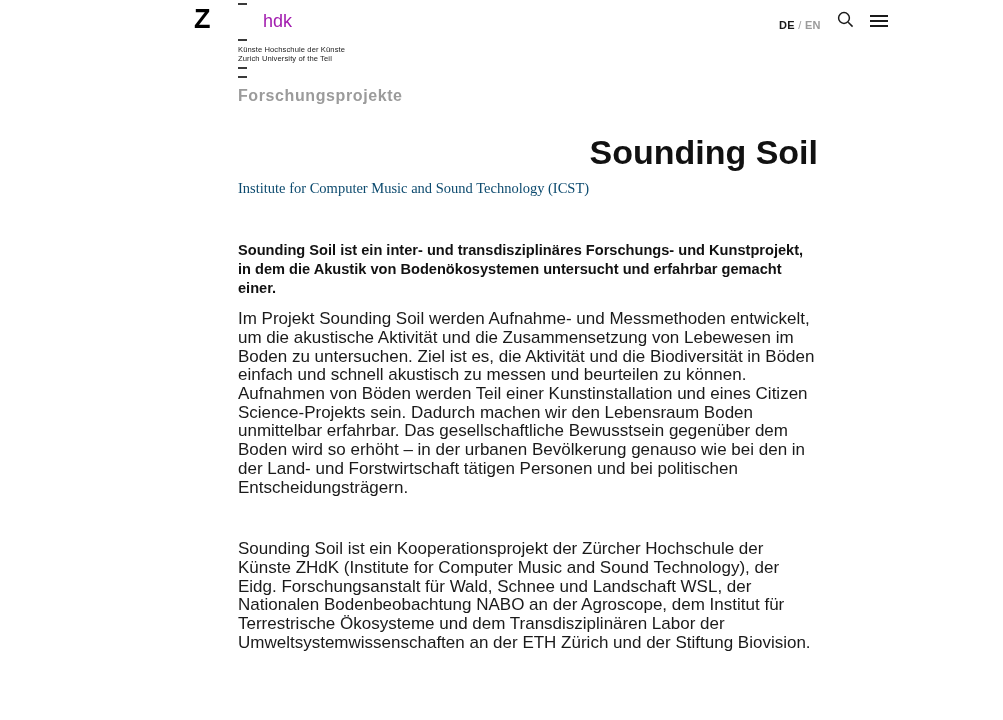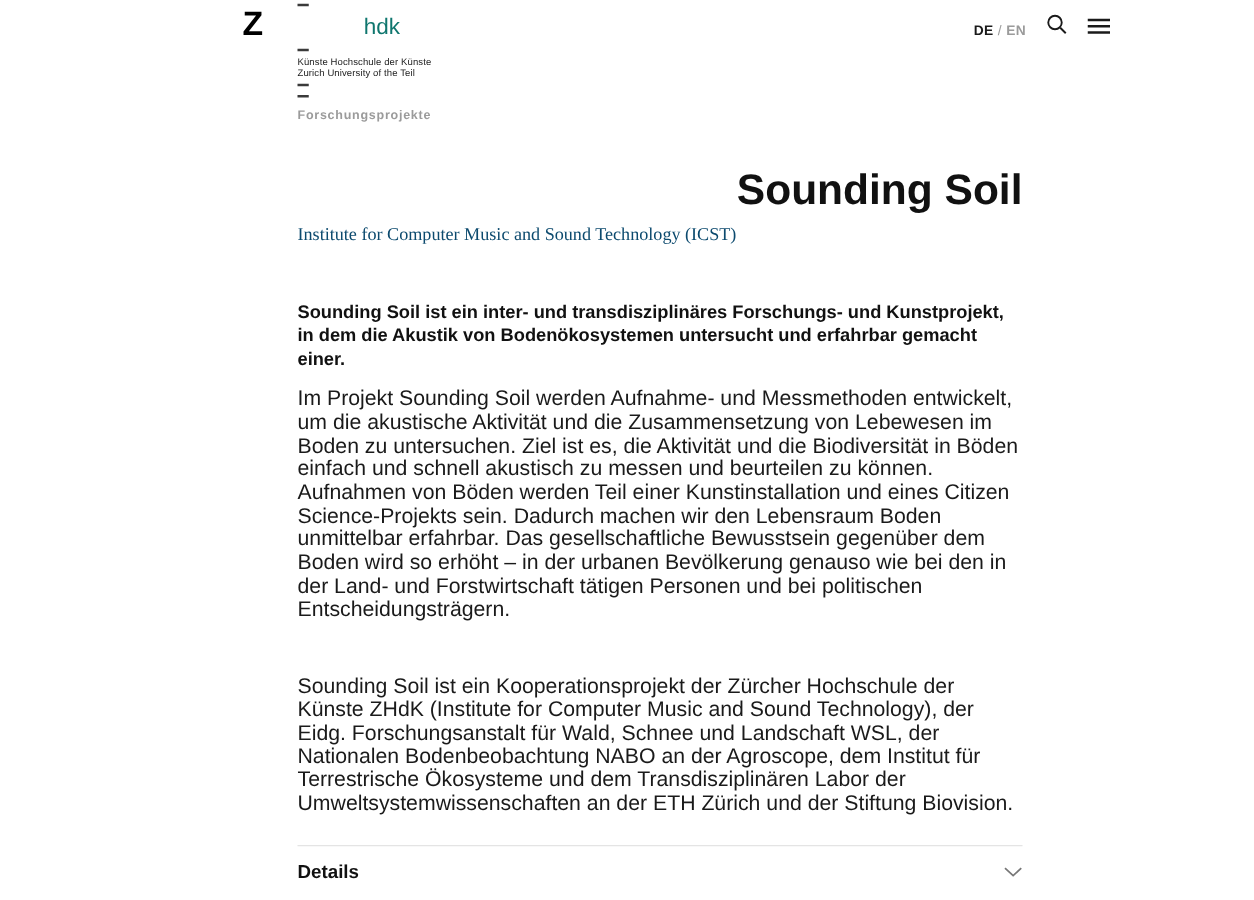--- a/index.html
+++ b/index.html
@@ -23,21 +23,21 @@
   }
   .logo-block {
     position: absolute; left: 238px; top: 3px; width: 110px;
     cursor: pointer;
   }
   .logo-dash {
     display: block; width: 9px; height: 2px; background: #3a3a3a;
   }
   .logo-hdk {
     display: block; margin-left: 25px; margin-top: 7px;
-    font-size: 18px; line-height: 1; color: #0f766e; text-align: center;
+    font-size: 18px; line-height: 1; color: #a21caf;
   }
   .logo-dash-2 { margin-top: 9px; }
   .logo-sub {
     display: block; font-size: 7.6px; line-height: 9px; color: #222;
     letter-spacing: 0.1px;
   }
   .logo-sub-1 { margin-top: 4px; }
   .logo-dash-3 { margin-top: 4px; }
   .logo-dash-4 { margin-top: 7px; }
 
@@ -51,21 +51,21 @@
   .lang-sep { color: #9b9b9b; font-weight: normal; }
   .lang-en { color: #9b9b9b; text-decoration: none; cursor: pointer; }
   .icon-btn {
     background: none; border: none; cursor: pointer; padding: 0;
     display: flex; align-items: center; justify-content: center;
   }
 
   
   .breadcrumb {
     position: absolute; left: 238px; top: 87px;
-    font-size: 10px; font-weight: bold; letter-spacing: 0.6px;
+    font-size: 16px; font-weight: bold; letter-spacing: 0.6px;
     color: #9b9b9b; text-decoration: none; cursor: pointer;
   }
 
   
   .main-col {
     position: absolute; left: 238px; top: 132px; width: 580px;
   }
   .page-title {
     font-size: 34px; font-weight: bold; line-height: 1.18;
     color: #111; letter-spacing: 0; text-align: right;
@@ -143,23 +143,15 @@
   <a class="breadcrumb">Forschungsprojekte</a>
 
   <main class="main-col">
     <h1 class="page-title">Sounding Soil</h1>
     <div class="page-subtitle">Institute for Computer Music and Sound Technology (ICST)</div>
 
     <p class="lead">Sounding Soil ist ein inter- und transdisziplinäres Forschungs- und  Kunstprojekt, in dem die Akustik von Bodenökosystemen untersucht und erfahrbar gemacht einer.</p>
     <p class="body-text para-1">Im Projekt Sounding Soil werden Aufnahme- und Messmethoden entwickelt, um die akustische Aktivität und die Zusammensetzung von Lebewesen im Boden zu untersuchen. Ziel ist es, die Aktivität und die Biodiversität in Böden einfach und schnell akustisch zu messen und beurteilen zu können. Aufnahmen von Böden werden Teil einer Kunstinstallation und eines Citizen Science-Projekts sein. Dadurch machen wir den Lebensraum Boden unmittelbar erfahrbar. Das gesellschaftliche Bewusstsein gegenüber dem Boden wird so erhöht – in der urbanen Bevölkerung genauso wie bei den in der Land- und Forstwirtschaft tätigen Personen und bei politischen Entscheidungsträgern.</p>
     <p class="body-text para-2">Sounding Soil ist ein Kooperationsprojekt der Zürcher Hochschule der Künste ZHdK (Institute for Computer Music and Sound Technology), der Eidg. Forschungsanstalt für Wald, Schnee und Landschaft WSL, der Nationalen Bodenbeobachtung NABO an der Agroscope, dem Institut für Terrestrische Ökosysteme und dem Transdisziplinären Labor der Umweltsystemwissenschaften an der ETH Zürich und der Stiftung Biovision.</p>
 
-    <div class="details-row">
-      <span class="details-label">Details</span>
-      <span class="chevron">
-        <svg width="15" height="9" viewBox="0 0 15 9" fill="none">
-          <polyline points="1,1.5 7.5,7.5 14,1.5" stroke="#777777" stroke-width="1.4" fill="none"></polyline>
-        </svg>
-      </span>
-    </div>
   </main>
 
 </div>
 
 </body></html>

